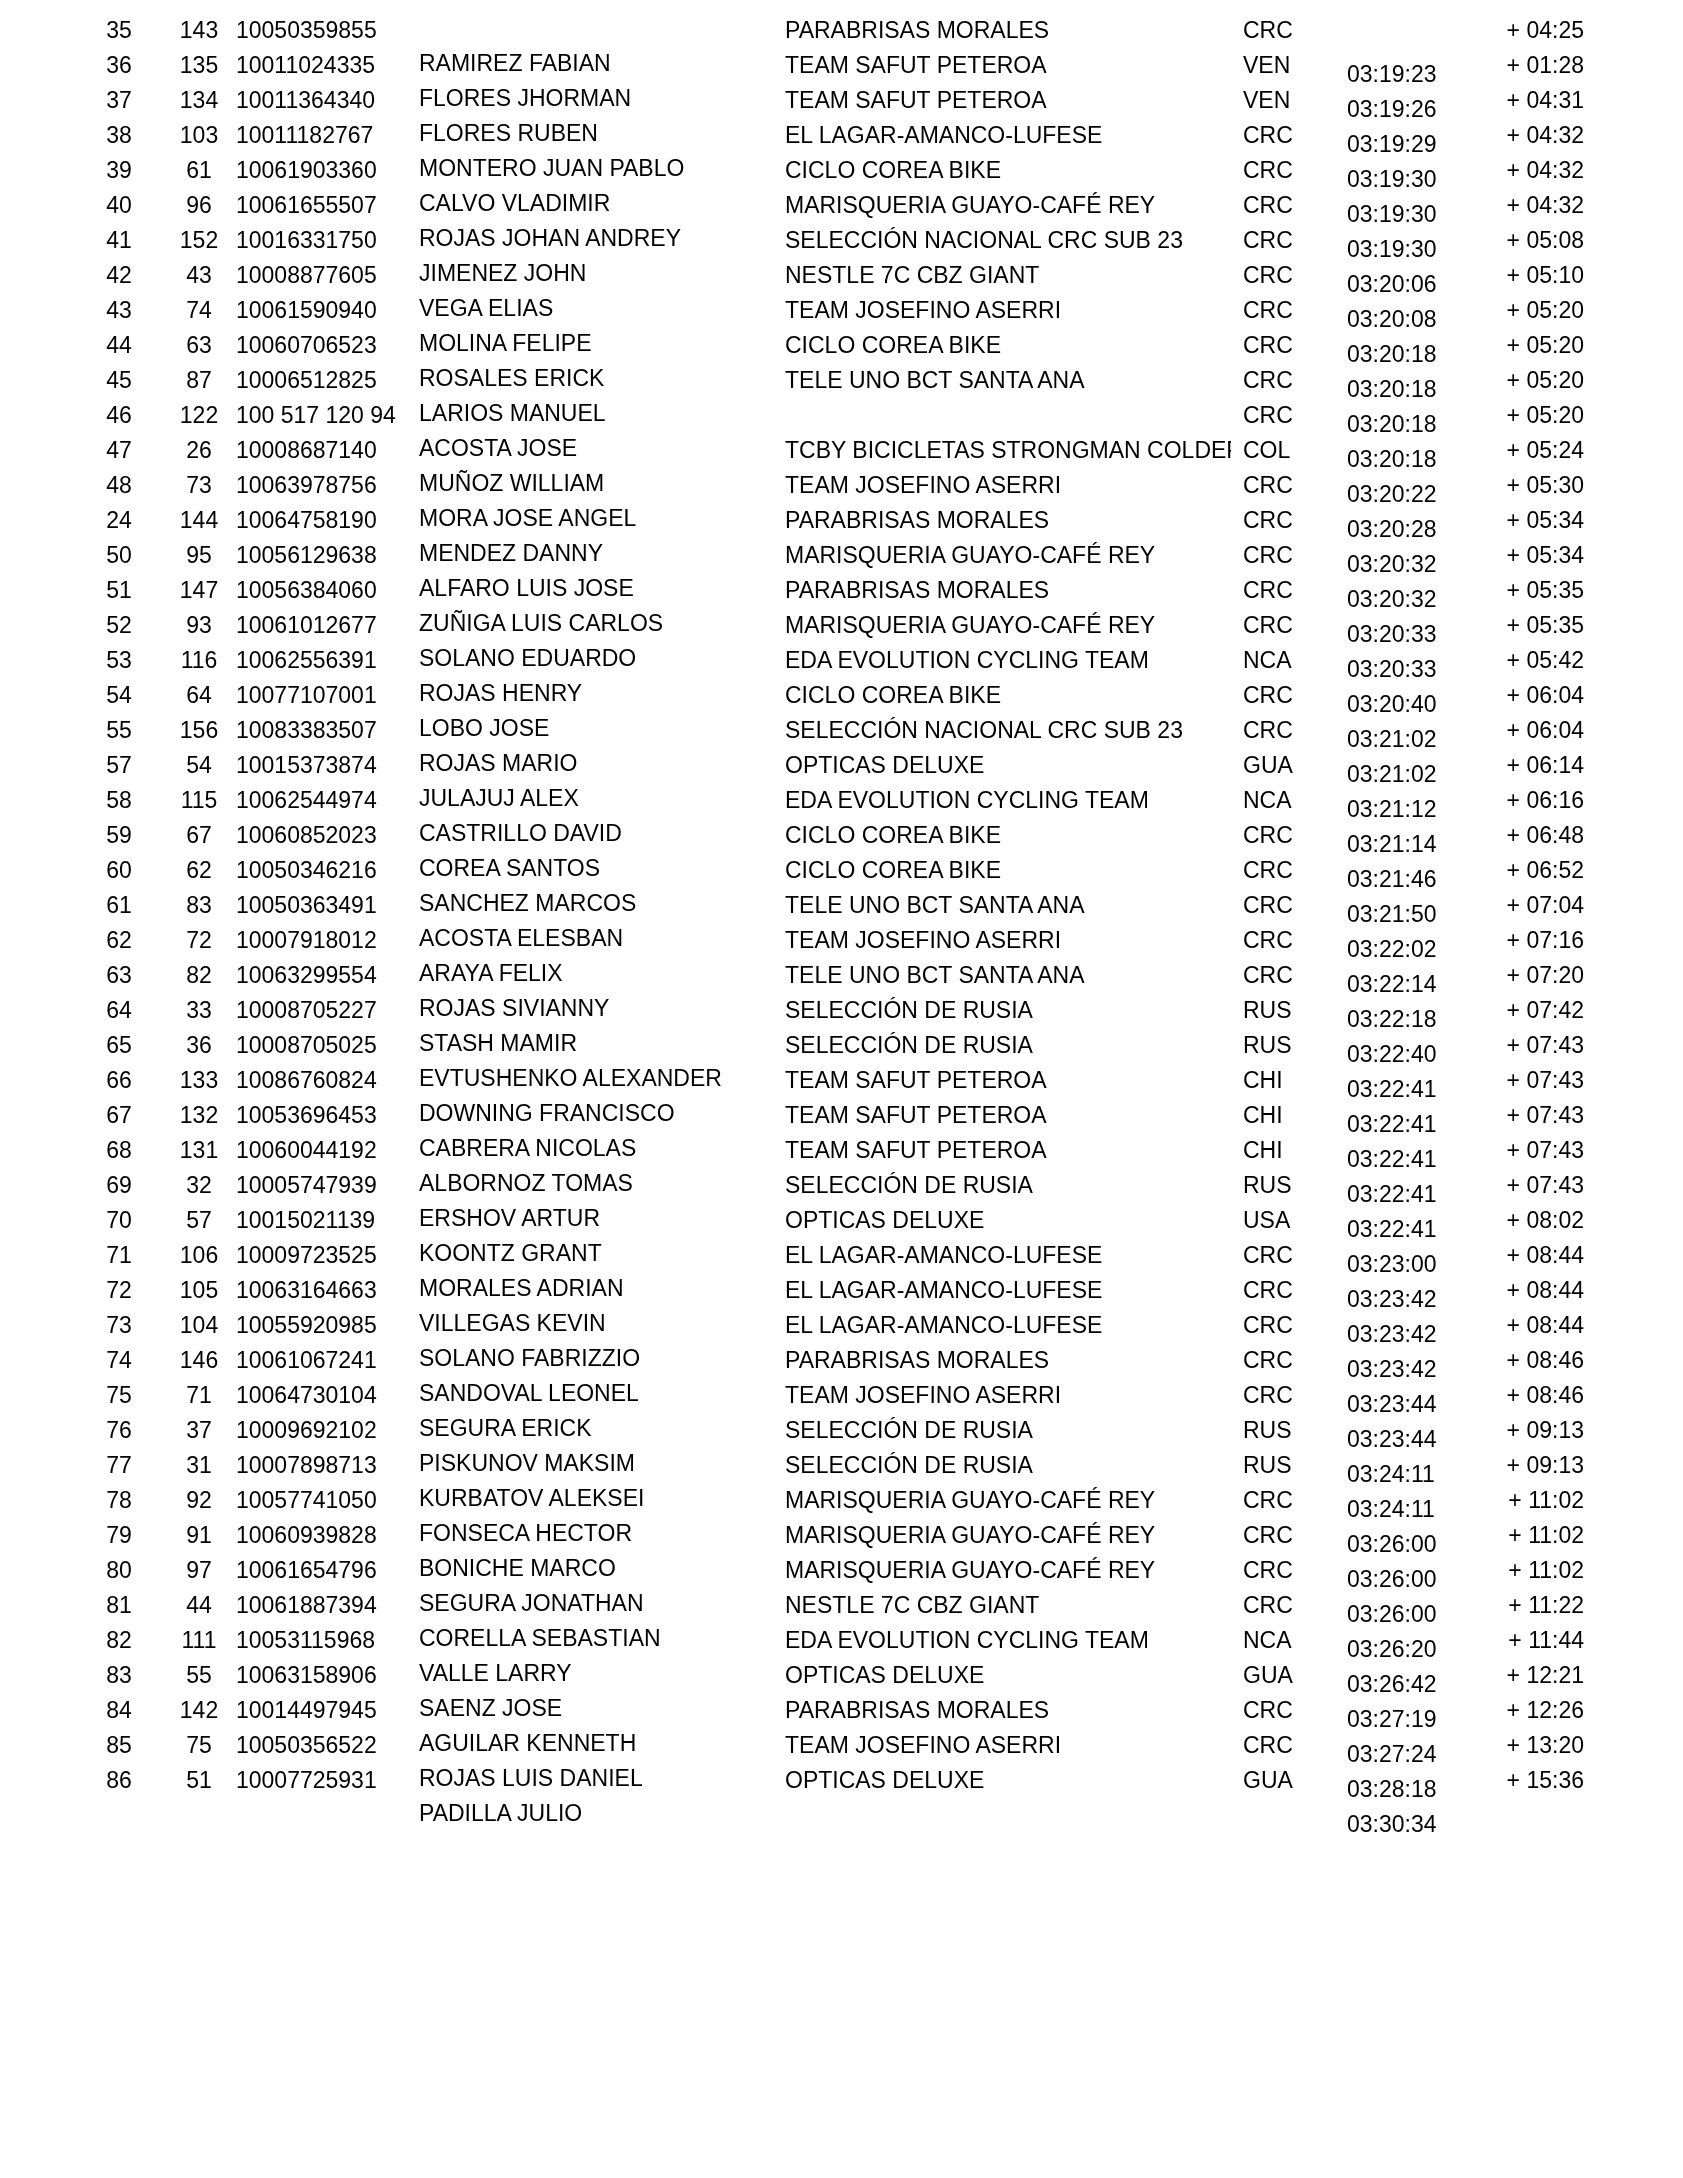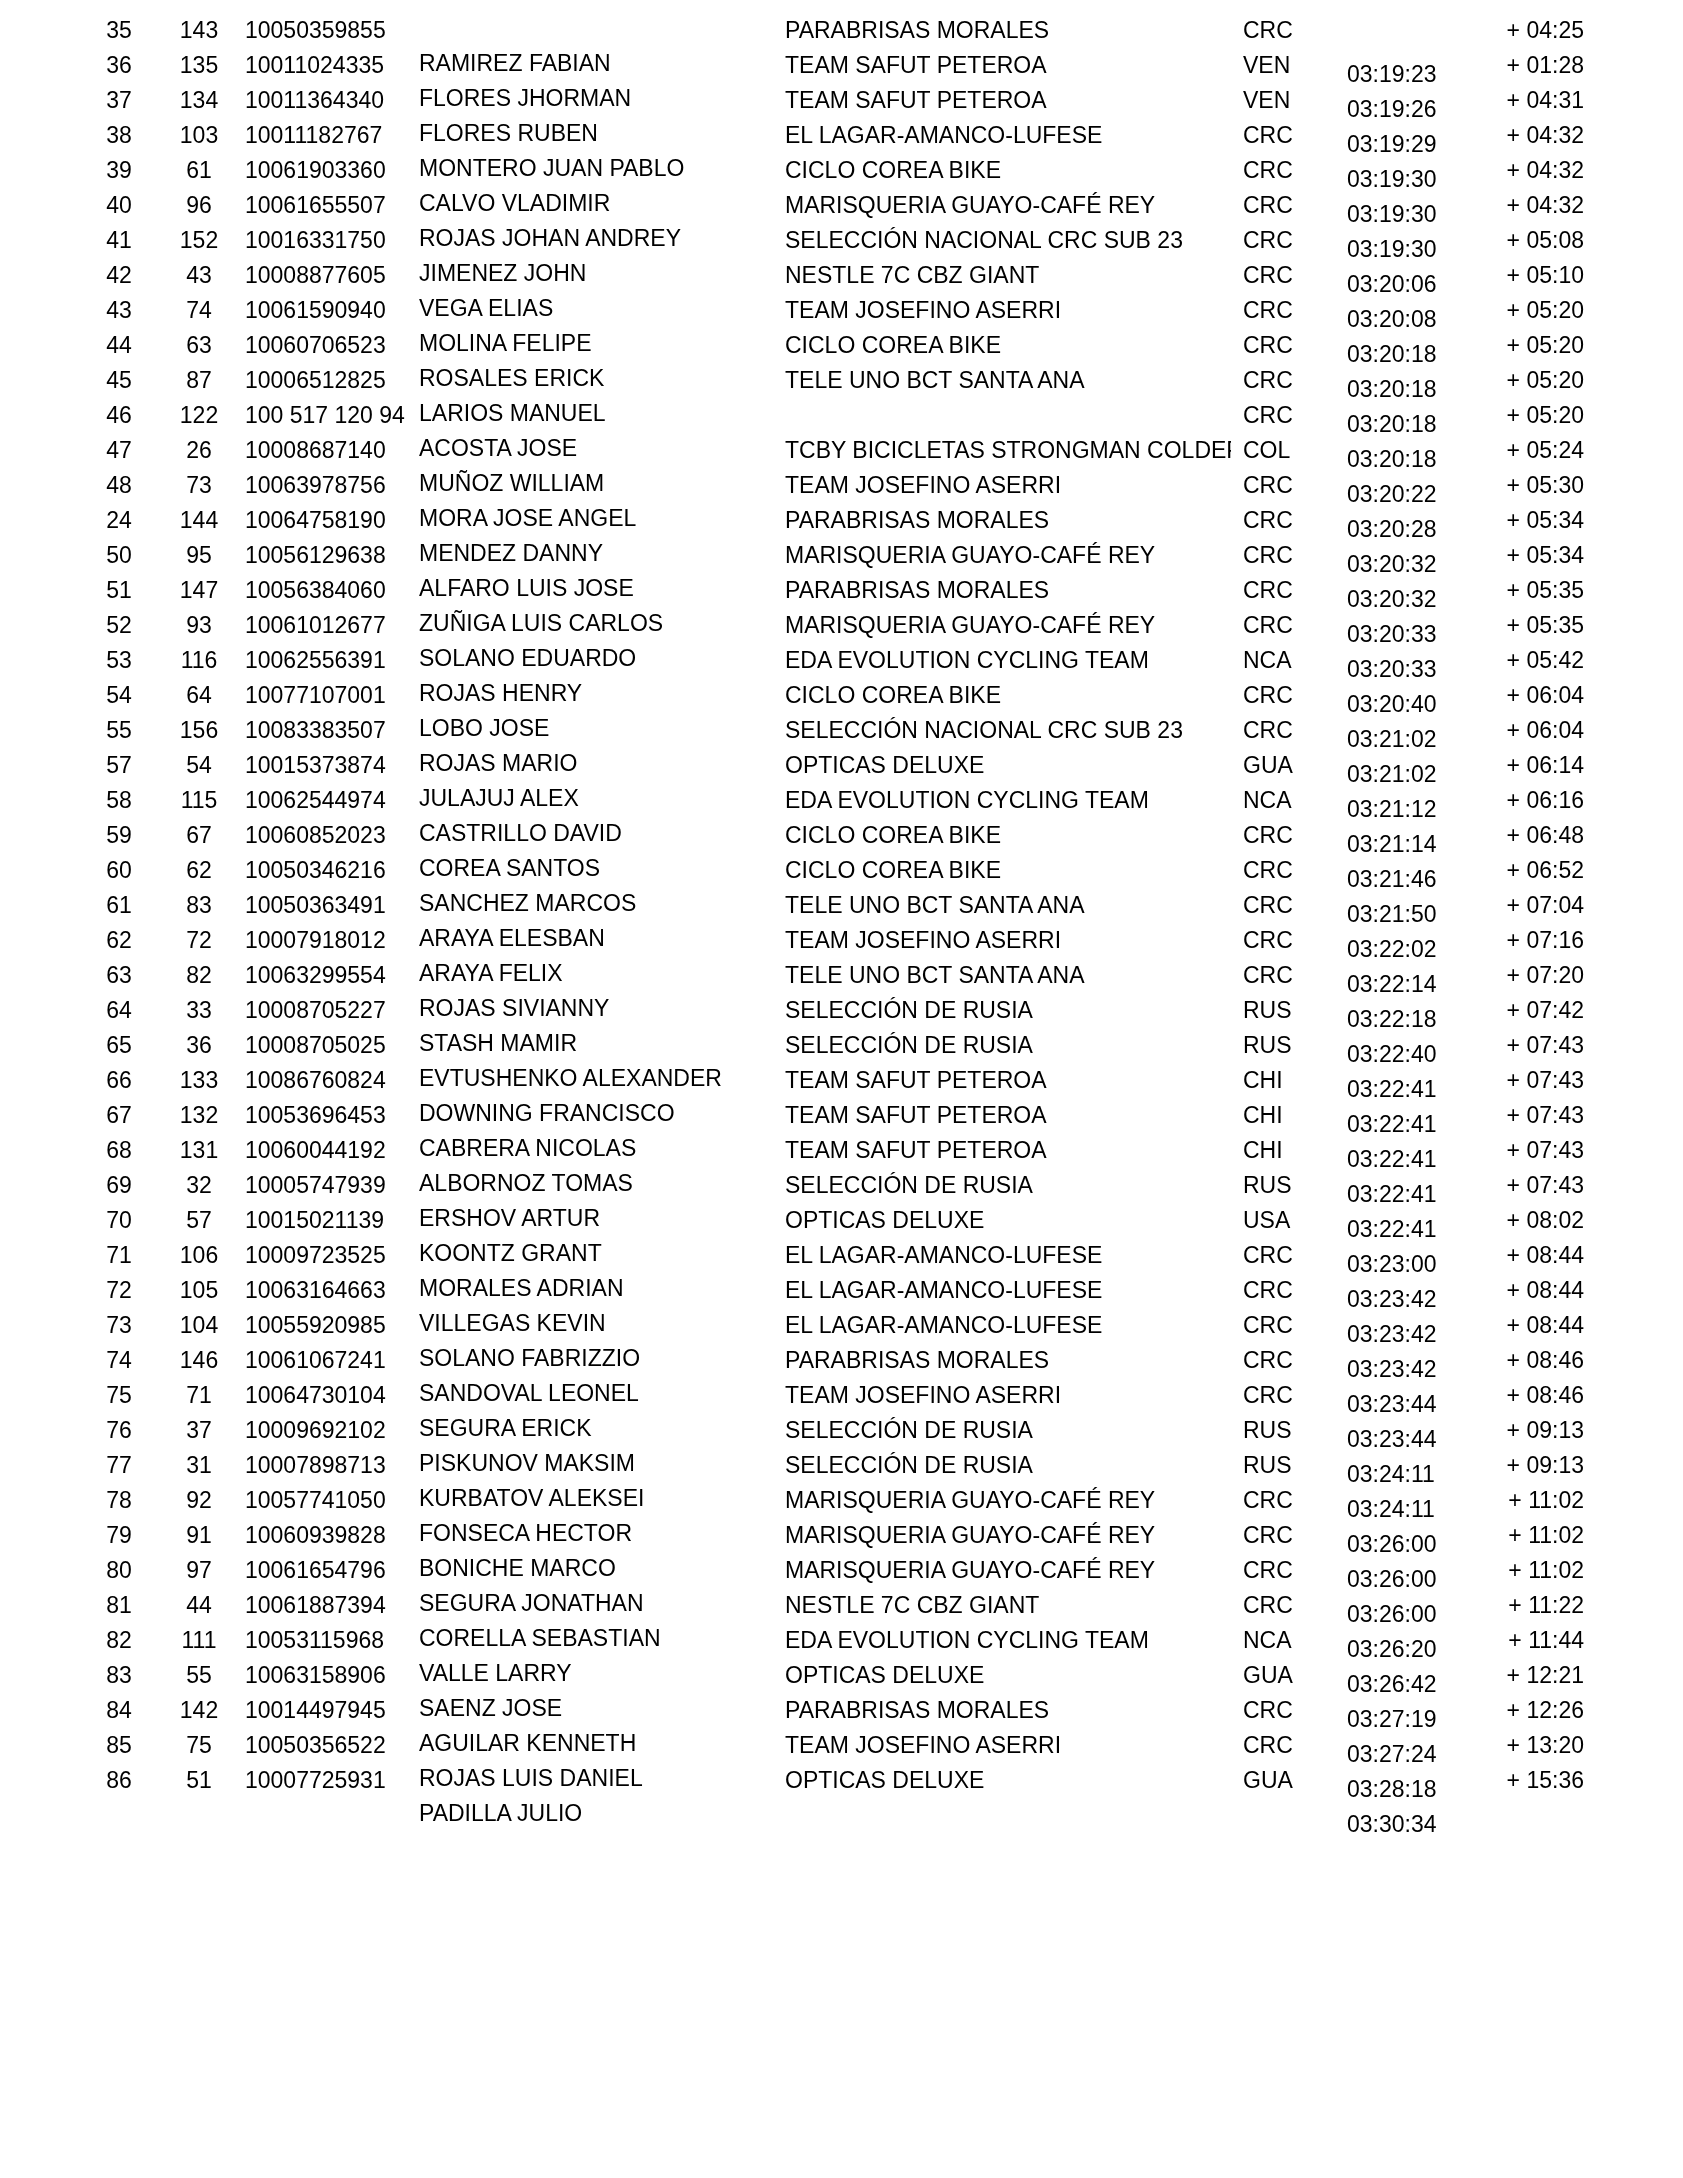--- a/index.html
+++ b/index.html
@@ -27,21 +27,21 @@
       font-size: 23px;
       line-height: 35px;
       white-space: nowrap;
     }
     .row span {
       position: absolute;
       top: 0;
     }
     .c-pos   { left: 99px; width: 40px; text-align: center; }
     .c-bib   { left: 176px; width: 46px; text-align: center; }
-    .c-uci   { left: 245px; }
+    .c-uci   { left: 236px; }
     .c-name  { left: 419px; margin-top: 33px; }
     .c-team  { left: 785px; width: 446px; overflow: hidden; }
     .c-ctry  { left: 1243px; }
     .c-time  { left: 1347px; margin-top: 44px; }
     .c-gap   { left: 1485px; width: 99px; text-align: right; }
   </style>
 </head>
 <body>
 
 <div id="results">
@@ -318,21 +318,21 @@
       <span class="c-team">CICLO COREA BIKE</span>
       <span class="c-ctry">CRC</span>
       <span class="c-time">03:21:50</span>
       <span class="c-gap">+ 06:52</span>
     </div>
 
     <div class="row">
       <span class="c-pos">61</span>
       <span class="c-bib">83</span>
       <span class="c-uci">10050363491</span>
-      <span class="c-name">ARAYA ELESBAN</span>
+      <span class="c-name">ACOSTA ELESBAN</span>
       <span class="c-team">TELE UNO BCT SANTA ANA</span>
       <span class="c-ctry">CRC</span>
       <span class="c-time">03:22:02</span>
       <span class="c-gap">+ 07:04</span>
     </div>
 
     <div class="row">
       <span class="c-pos">62</span>
       <span class="c-bib">72</span>
       <span class="c-uci">10007918012</span>

